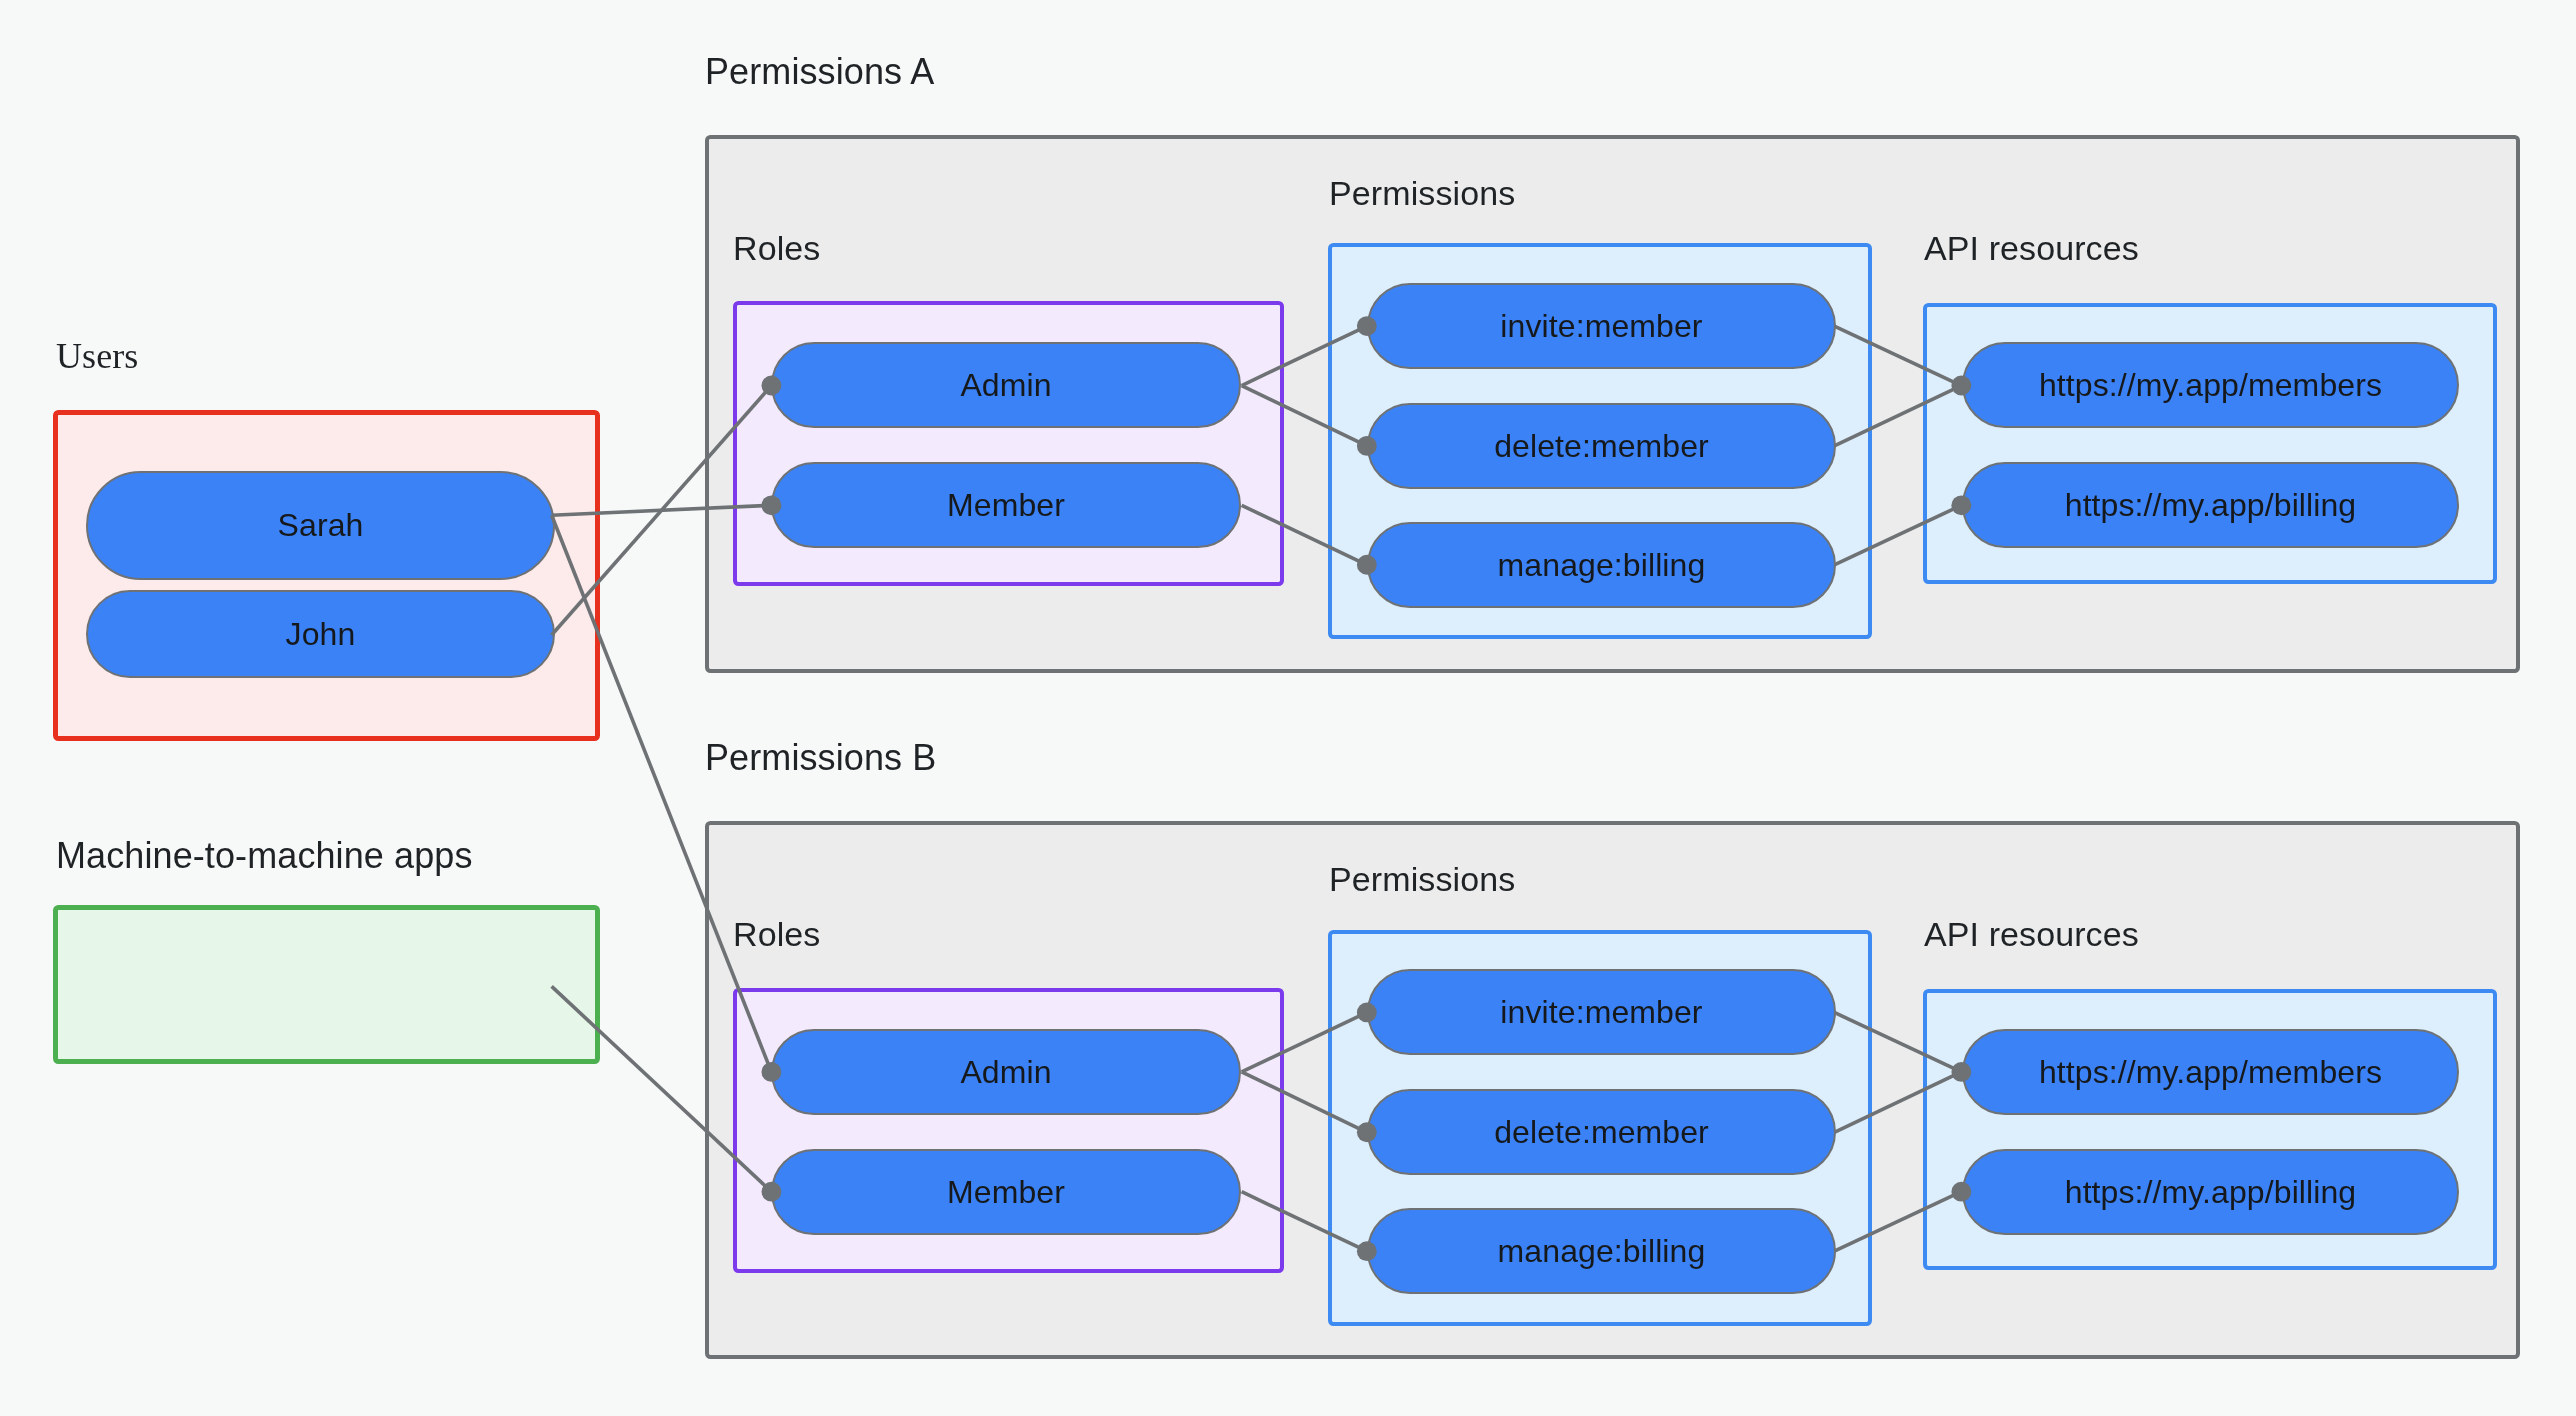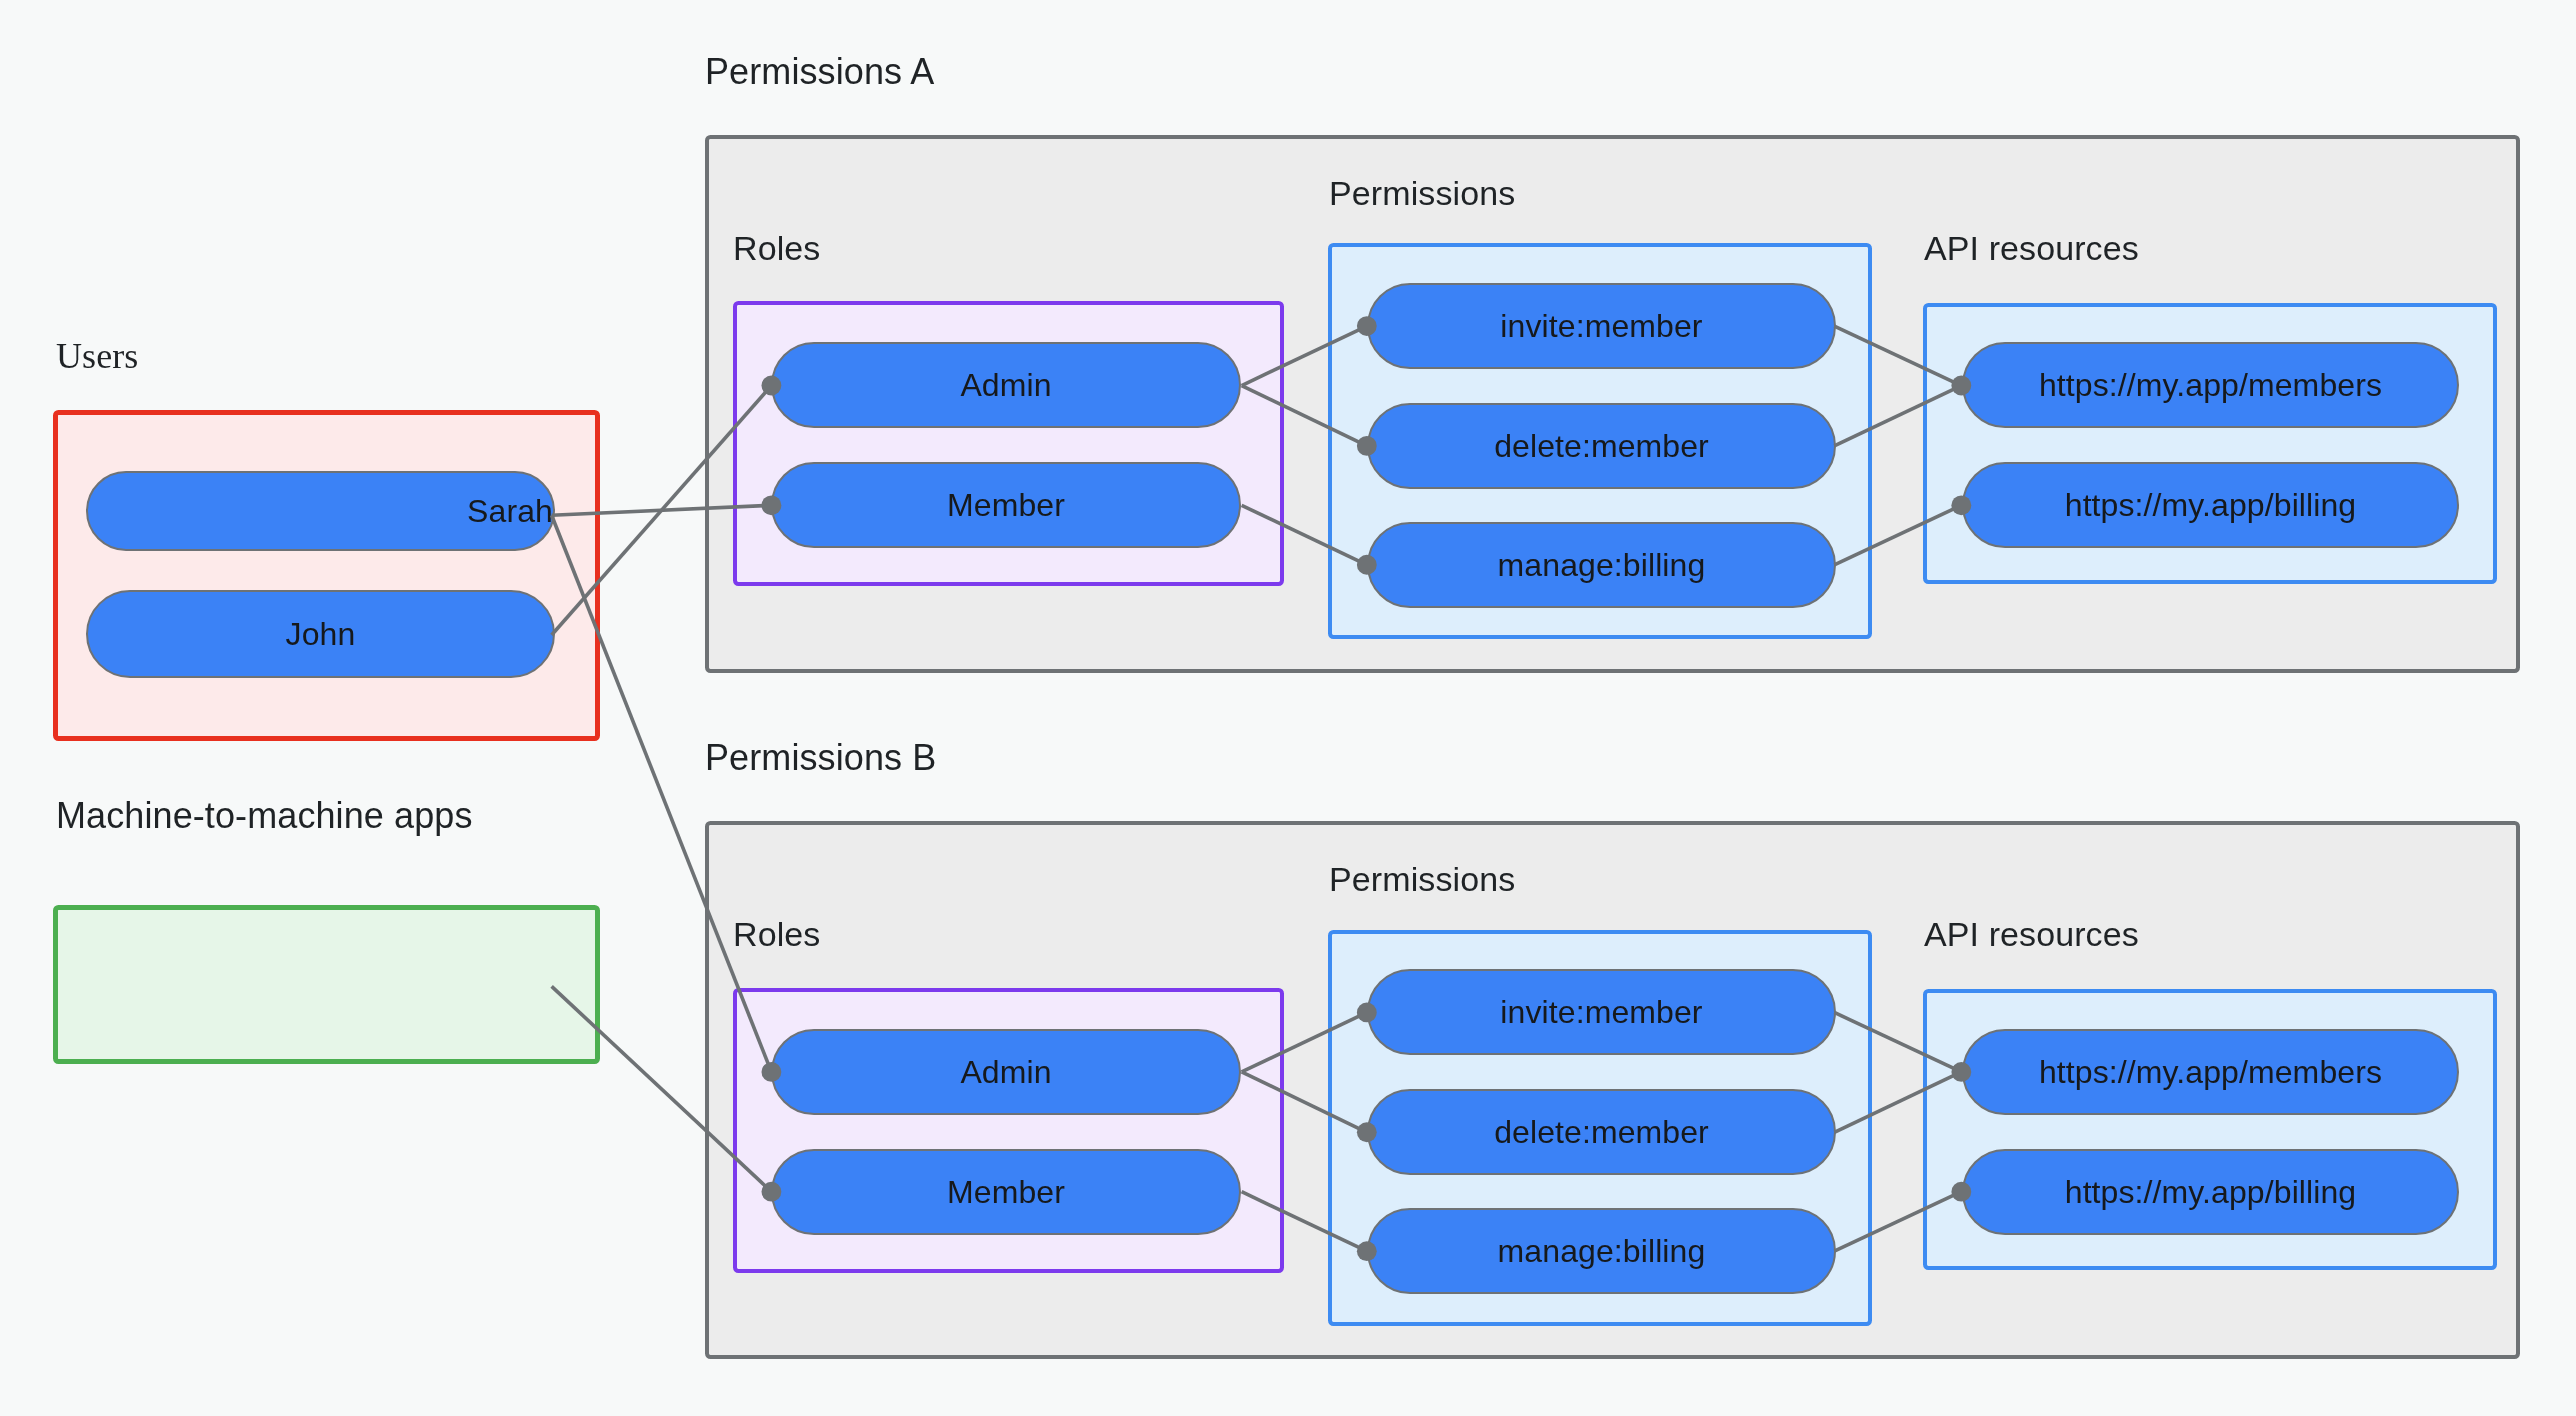--- a/index.html
+++ b/index.html
@@ -147,29 +147,29 @@
 
       <circle cx="2177" cy="1190" r="11"></circle>
       <circle cx="2177" cy="1323" r="11"></circle>
     </g>
   </svg>
 
   <div class="group-label" style="left:56px; top:335px;font-family:Liberation Serif, serif;">Users</div>
 
   <div class="container-box users-box" style="left:53px; top:410px; width:547px; height:331px;"></div>
 
-  <div class="pill" style="left:86px; top:471px; width:469px; height:80px;justify-content:flex-end;">
+  <div class="pill" style="left:86px; top:471px; width:469px; height:109px;">
     <span>Sarah</span>
   </div>
 
   <div class="pill" style="left:86px; top:590px; width:469px; height:88px;">
     <span>John</span>
   </div>
 
-  <div class="group-label" style="left:56px; top:795px;text-align:right;">Machine-to-machine apps</div>
+  <div class="group-label" style="left:56px; top:835px;text-align:right;">Machine-to-machine apps</div>
 
   <div class="container-box m2m-box" style="left:53px; top:905px; width:547px; height:159px;"></div>
 
 
   <div class="group-label" style="left:705px; top:51px;">Permissions A</div>
 
   <div class="container-box org-box" style="left:705px; top:135px; width:1815px; height:538px;"></div>
 
   <div class="group-label" style="left:733px; top:229px; font-size:34px;">Roles</div>
 

